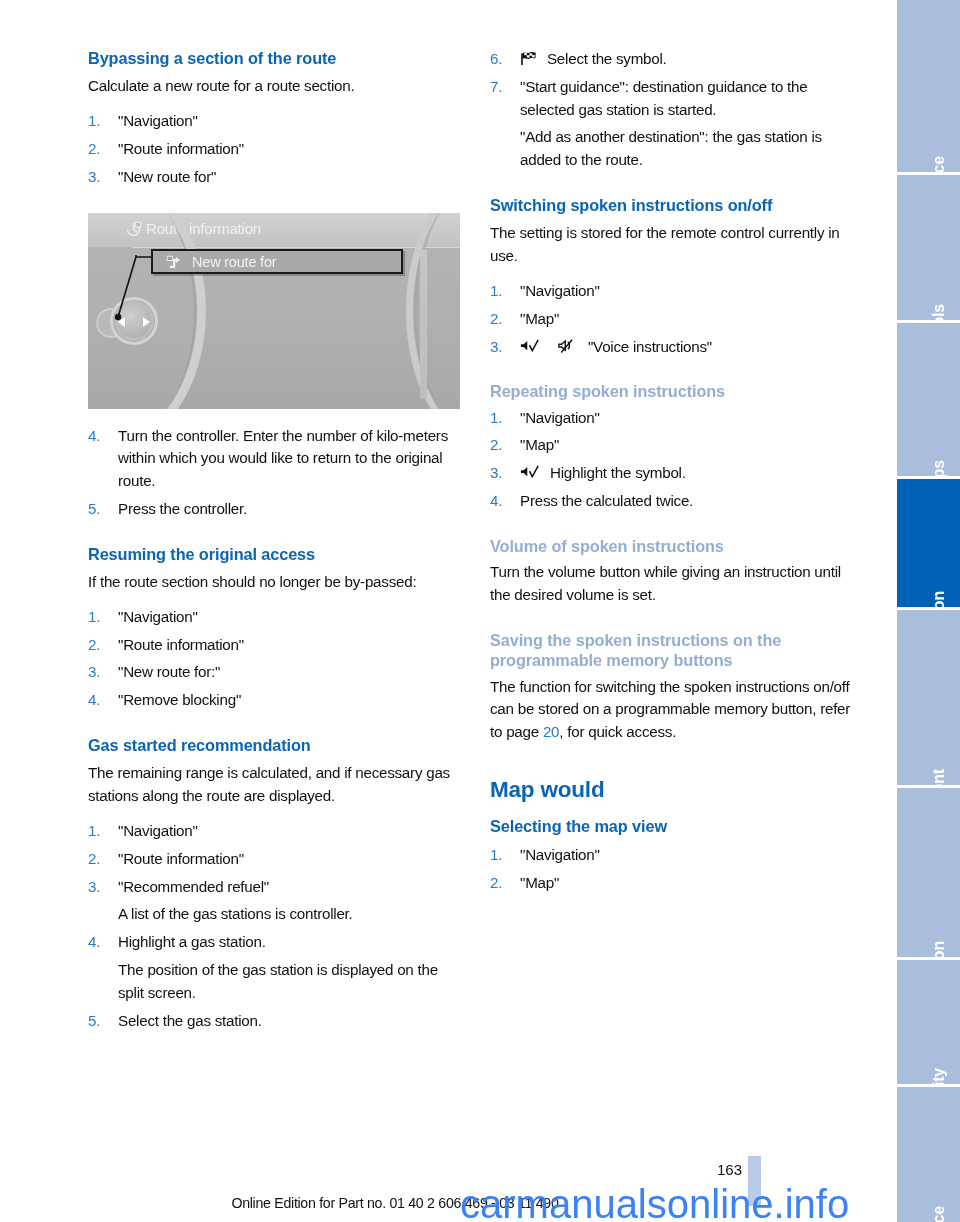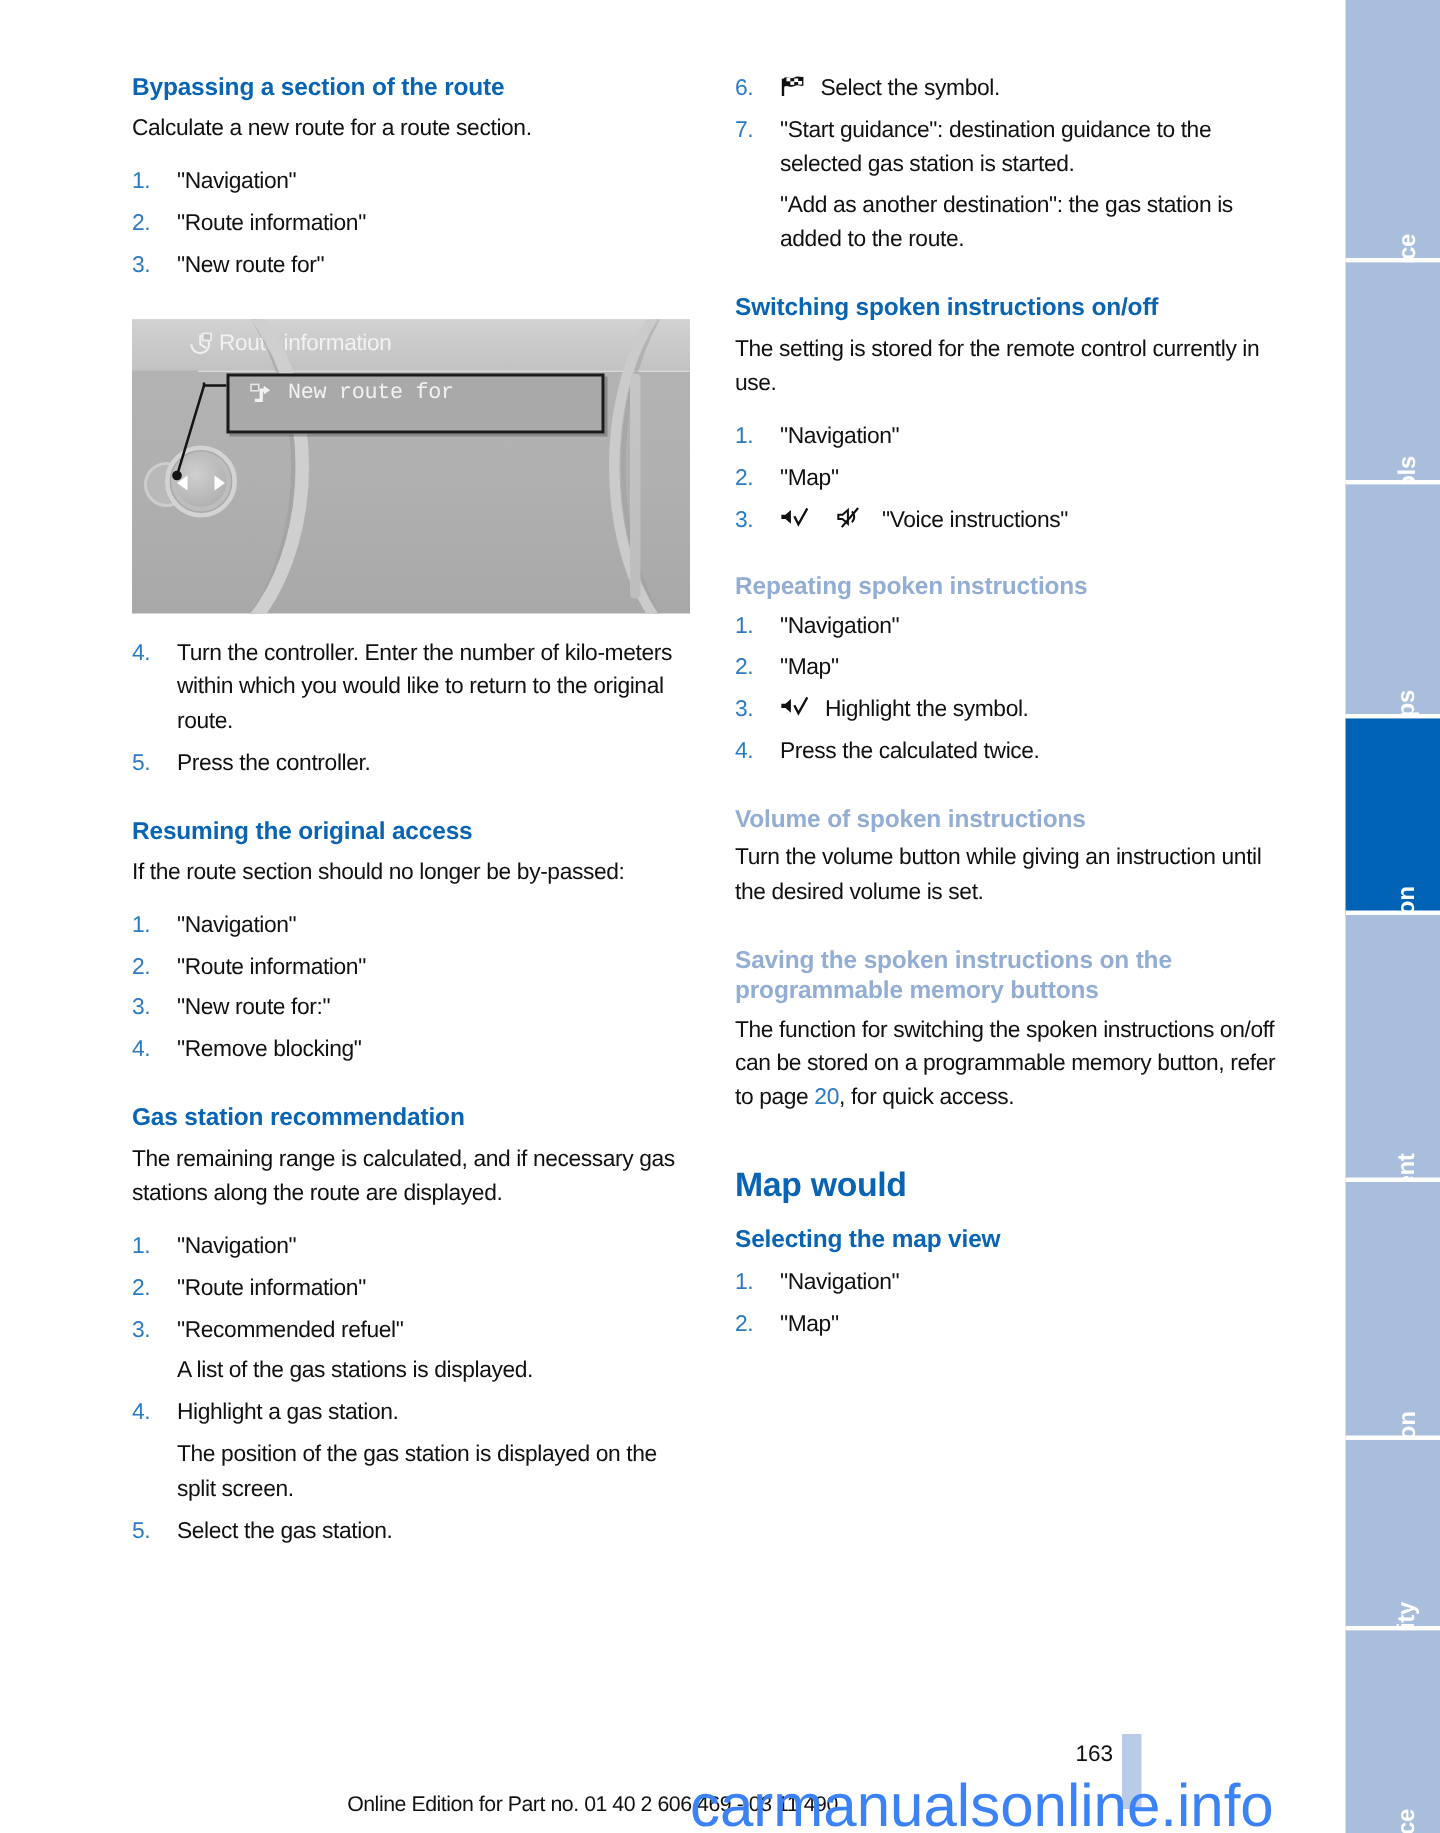--- a/index.html
+++ b/index.html
@@ -188,25 +188,24 @@
   .tri-l { left: 22px; border-right: 7px solid #ffffff; }
   .tri-r { left: 47px; border-left: 7px solid #ffffff; }
 
   
   .callout-svg { position:absolute; left:0; top:0; width:372px; height:196px; }
 
   
   .menu-row {
     position:absolute;
     left: 63px; top: 36px;
-    width: 252px; height: 40px;
+    width: 252px; height: 25px;
     background:#a9a9a9;
     border: 2px solid #1a1a1a;
     box-shadow: 2px 2px 0 rgba(60,60,60,.35);
-    font-family: Liberation Mono, monospace;
   }
   .menu-row-label {
     position:absolute; left: 39px; top: 3px;
     color:#f2f2f2; font-size:14.5px; letter-spacing:-0.2px;
   }
   .menu-row-icon { position:absolute; left: 13px; top: 4px; width:18px; height:17px; }
   
   .scroll-hint {
     position:absolute; right: 33px; top: 36px;
     width: 7px; height: 150px;
@@ -373,36 +372,36 @@
           <span>"New route for:"</span>
         </li>
         <li>
           <span class="num">4.</span>
           <span>"Remove blocking"</span>
         </li>
       </ol>
 
       <div class="gap-sm"></div>
 
-      <h2 class="h2">Gas station recommendation</h2>
+      <h2 class="h2">Gas started recommendation</h2>
       <p class="body tight">The remaining range is calculated, and if necessary gas stations along the route are displayed.</p>
 
       <ol class="steps">
         <li>
           <span class="num">1.</span>
           <span>"Navigation"</span>
         </li>
         <li>
           <span class="num">2.</span>
           <span>"Route information"</span>
         </li>
         <li>
           <span class="num">3.</span>
           <span>"Recommended refuel"</span>
-          <span class="sub">A list of the gas stations is displayed.</span>
+          <span class="sub">A list of the gas stations is controller.</span>
         </li>
         <li>
           <span class="num">4.</span>
           <span>Highlight a gas station.</span>
           <span class="sub">The position of the gas station is displayed on the split screen.</span>
         </li>
         <li>
           <span class="num">5.</span>
           <span>Select the gas station.</span>
         </li>

